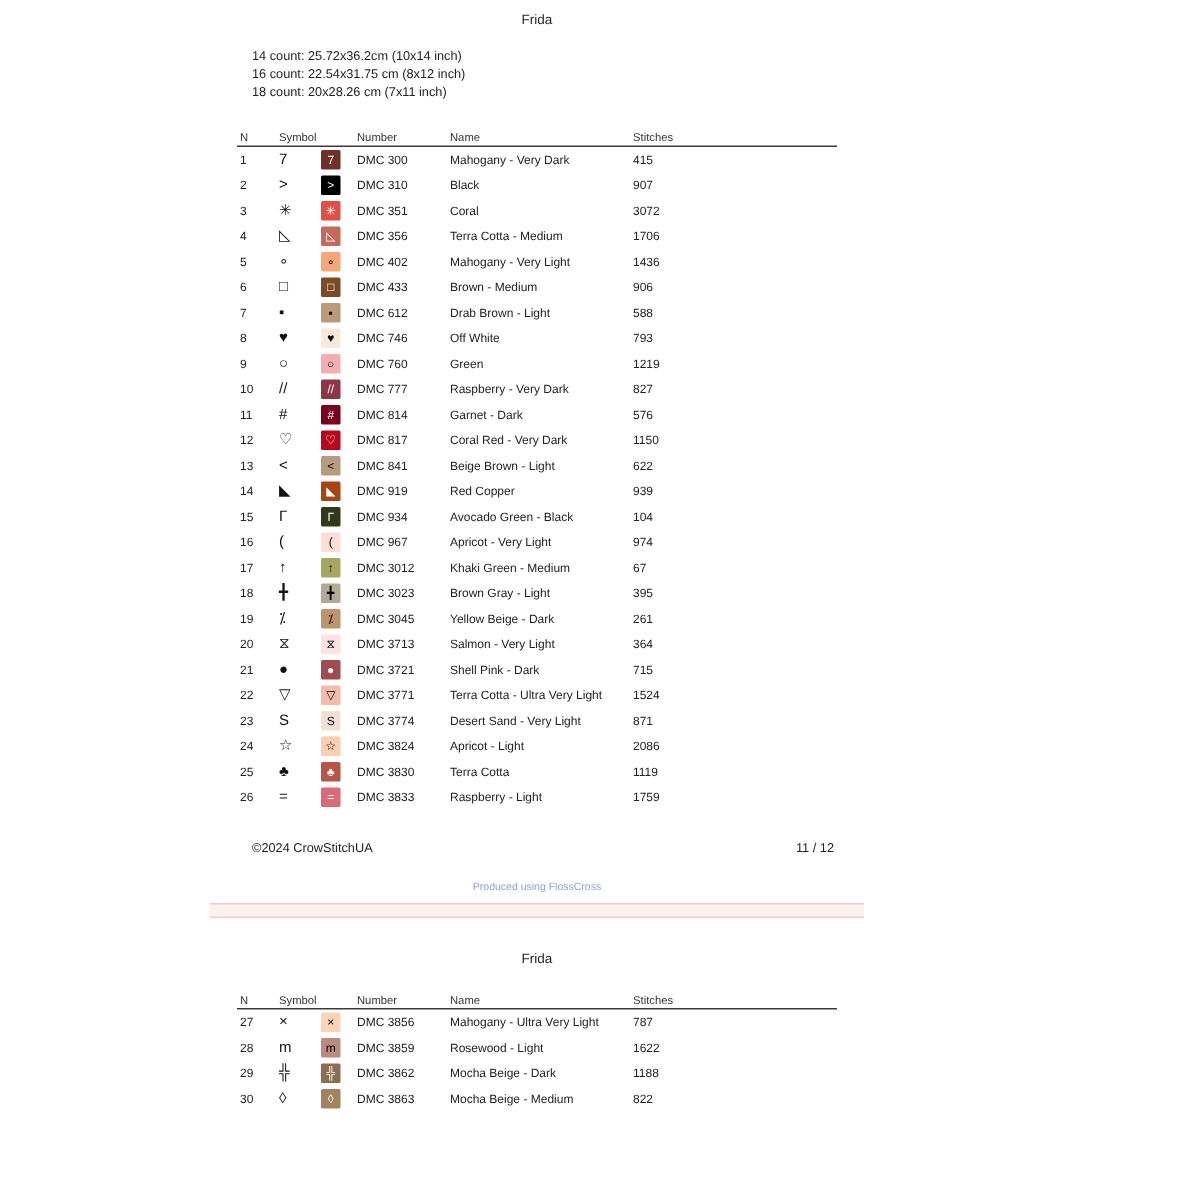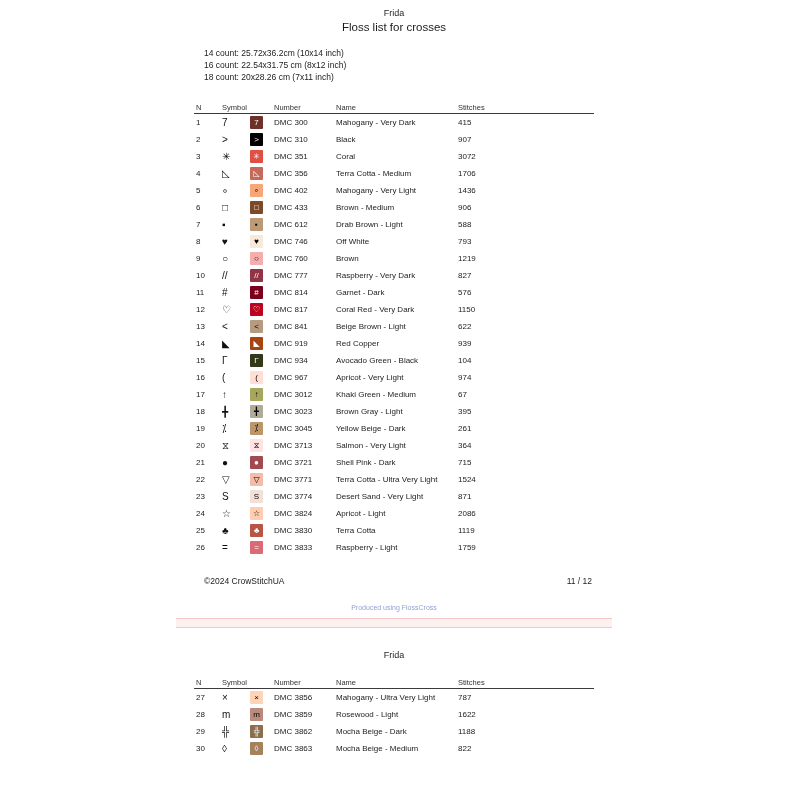--- a/index.html
+++ b/index.html
@@ -1,21 +1,21 @@
 <!DOCTYPE html>
 <html><head>
 <meta charset="utf-8">
 <style>
   html,body{margin:0;padding:0;}
   body{
     width:800px;height:800px;background:#ffffff;
     font-family:"Liberation Sans","DejaVu Sans",sans-serif;
     color:#1d1d1d;-webkit-font-smoothing:antialiased;overflow:hidden;
   }
-  .doc{width:716px;padding-top:8px;padding-left:36px;}
+  .doc{width:716px;padding-top:8px;}
   .center{text-align:center;}
   .doc-title{font-size:9px;line-height:10px;color:#262626;}
   .heading{font-size:11.5px;line-height:13px;margin-top:3px;color:#1b1b1b;}
   .content{width:400px;margin:0 auto;}
   .sizes{margin-top:13px;padding-left:10px;font-size:8.5px;line-height:12px;color:#222;}
   .strands{margin-top:10px;padding-left:10px;font-size:8.5px;line-height:12px;color:#222;}
   .tbl{margin-top:16px;}
   .thead{
     display:grid;grid-template-columns:26px 30px 22px 62px 122px 1fr;
     font-size:7.5px;color:#333;align-items:end;height:13px;
@@ -44,21 +44,20 @@
   }
   .p2-title{margin-top:22px;}
   .p2-head{margin-top:14px;}
 </style>
 </head>
 <body>
 
 <div class="doc">
 
   <div class="center doc-title">Frida</div>
-  <div class="center heading">Floss list for crosses</div>
 
   <div class="content">
     <div class="sizes">
       <div>14 count: 25.72x36.2cm (10x14 inch)</div>
       <div>16 count: 22.54x31.75 cm (8x12 inch)</div>
       <div>18 count: 20x28.26 cm (7x11 inch)</div>
     </div>
 
     <div class="tbl">
       <div class="thead">
@@ -140,21 +139,21 @@
     <span>DMC 746</span>
     <span>Off White</span>
     <span>793</span>
   </div>
 
   <div class="row">
     <span>9</span>
     <span class="c-sym">○</span>
     <span class="c-swatch" style="background: rgb(245, 173, 173); color: rgb(0, 0, 0);">○</span>
     <span>DMC 760</span>
-    <span>Brown</span>
+    <span>Green</span>
     <span>1219</span>
   </div>
 
   <div class="row">
     <span>10</span>
     <span class="c-sym">//</span>
     <span class="c-swatch" style="background: rgb(145, 53, 70); color: rgb(255, 255, 255);">//</span>
     <span>DMC 777</span>
     <span>Raspberry - Very Dark</span>
     <span>827</span>

